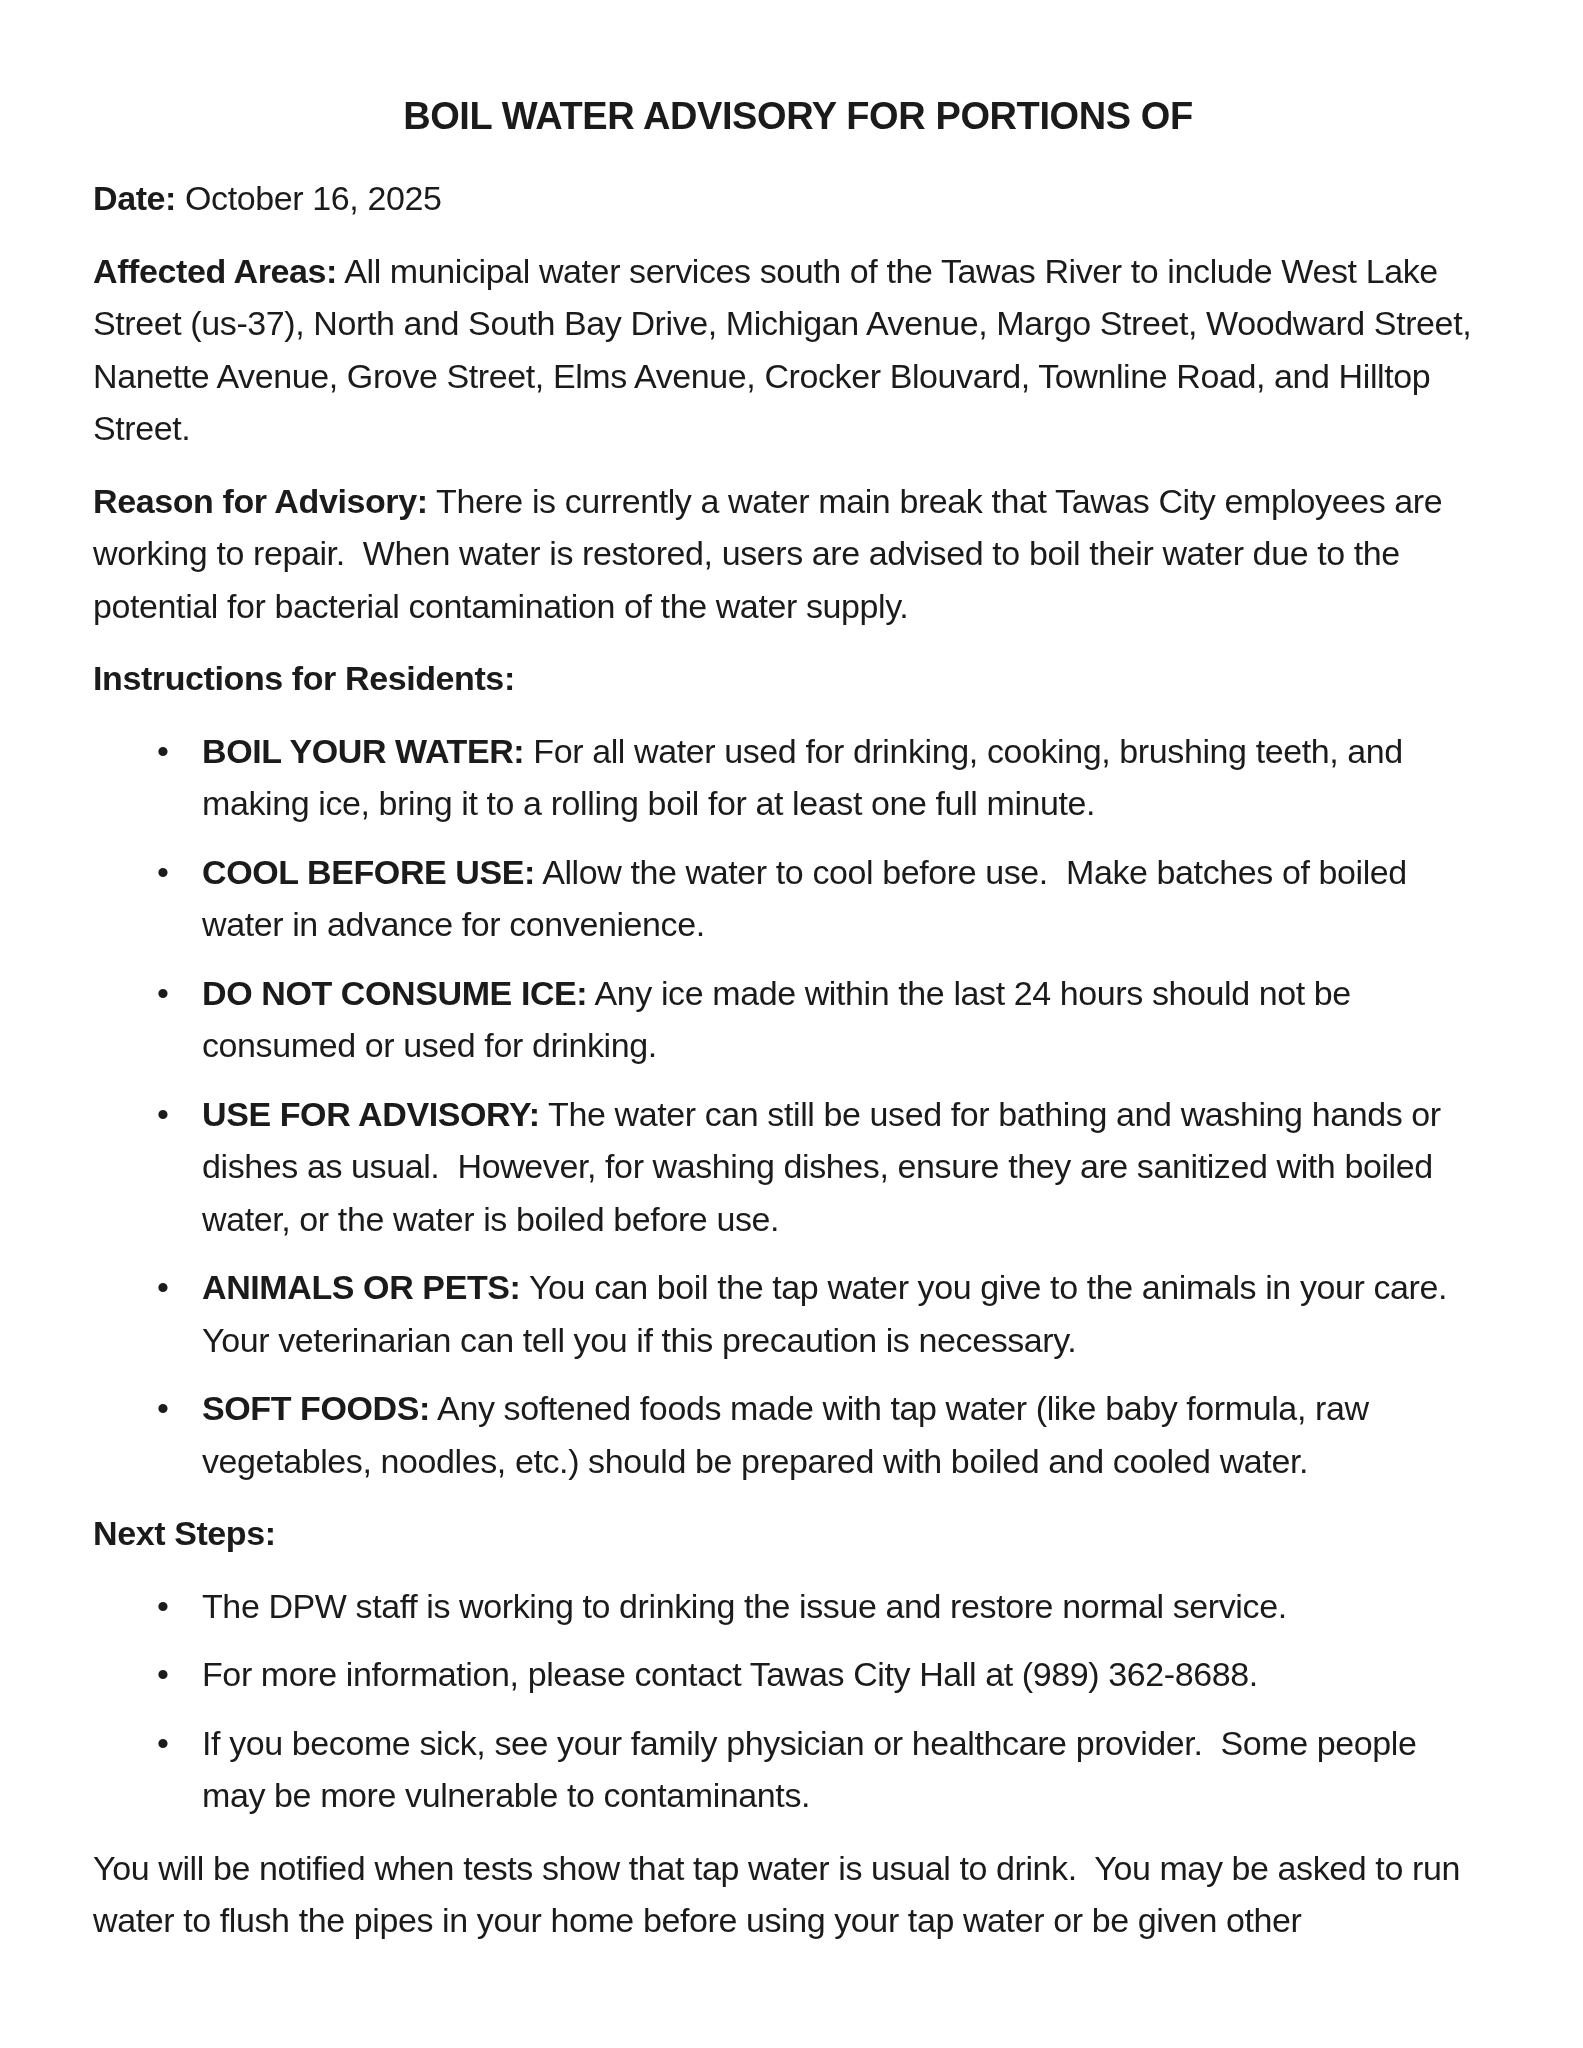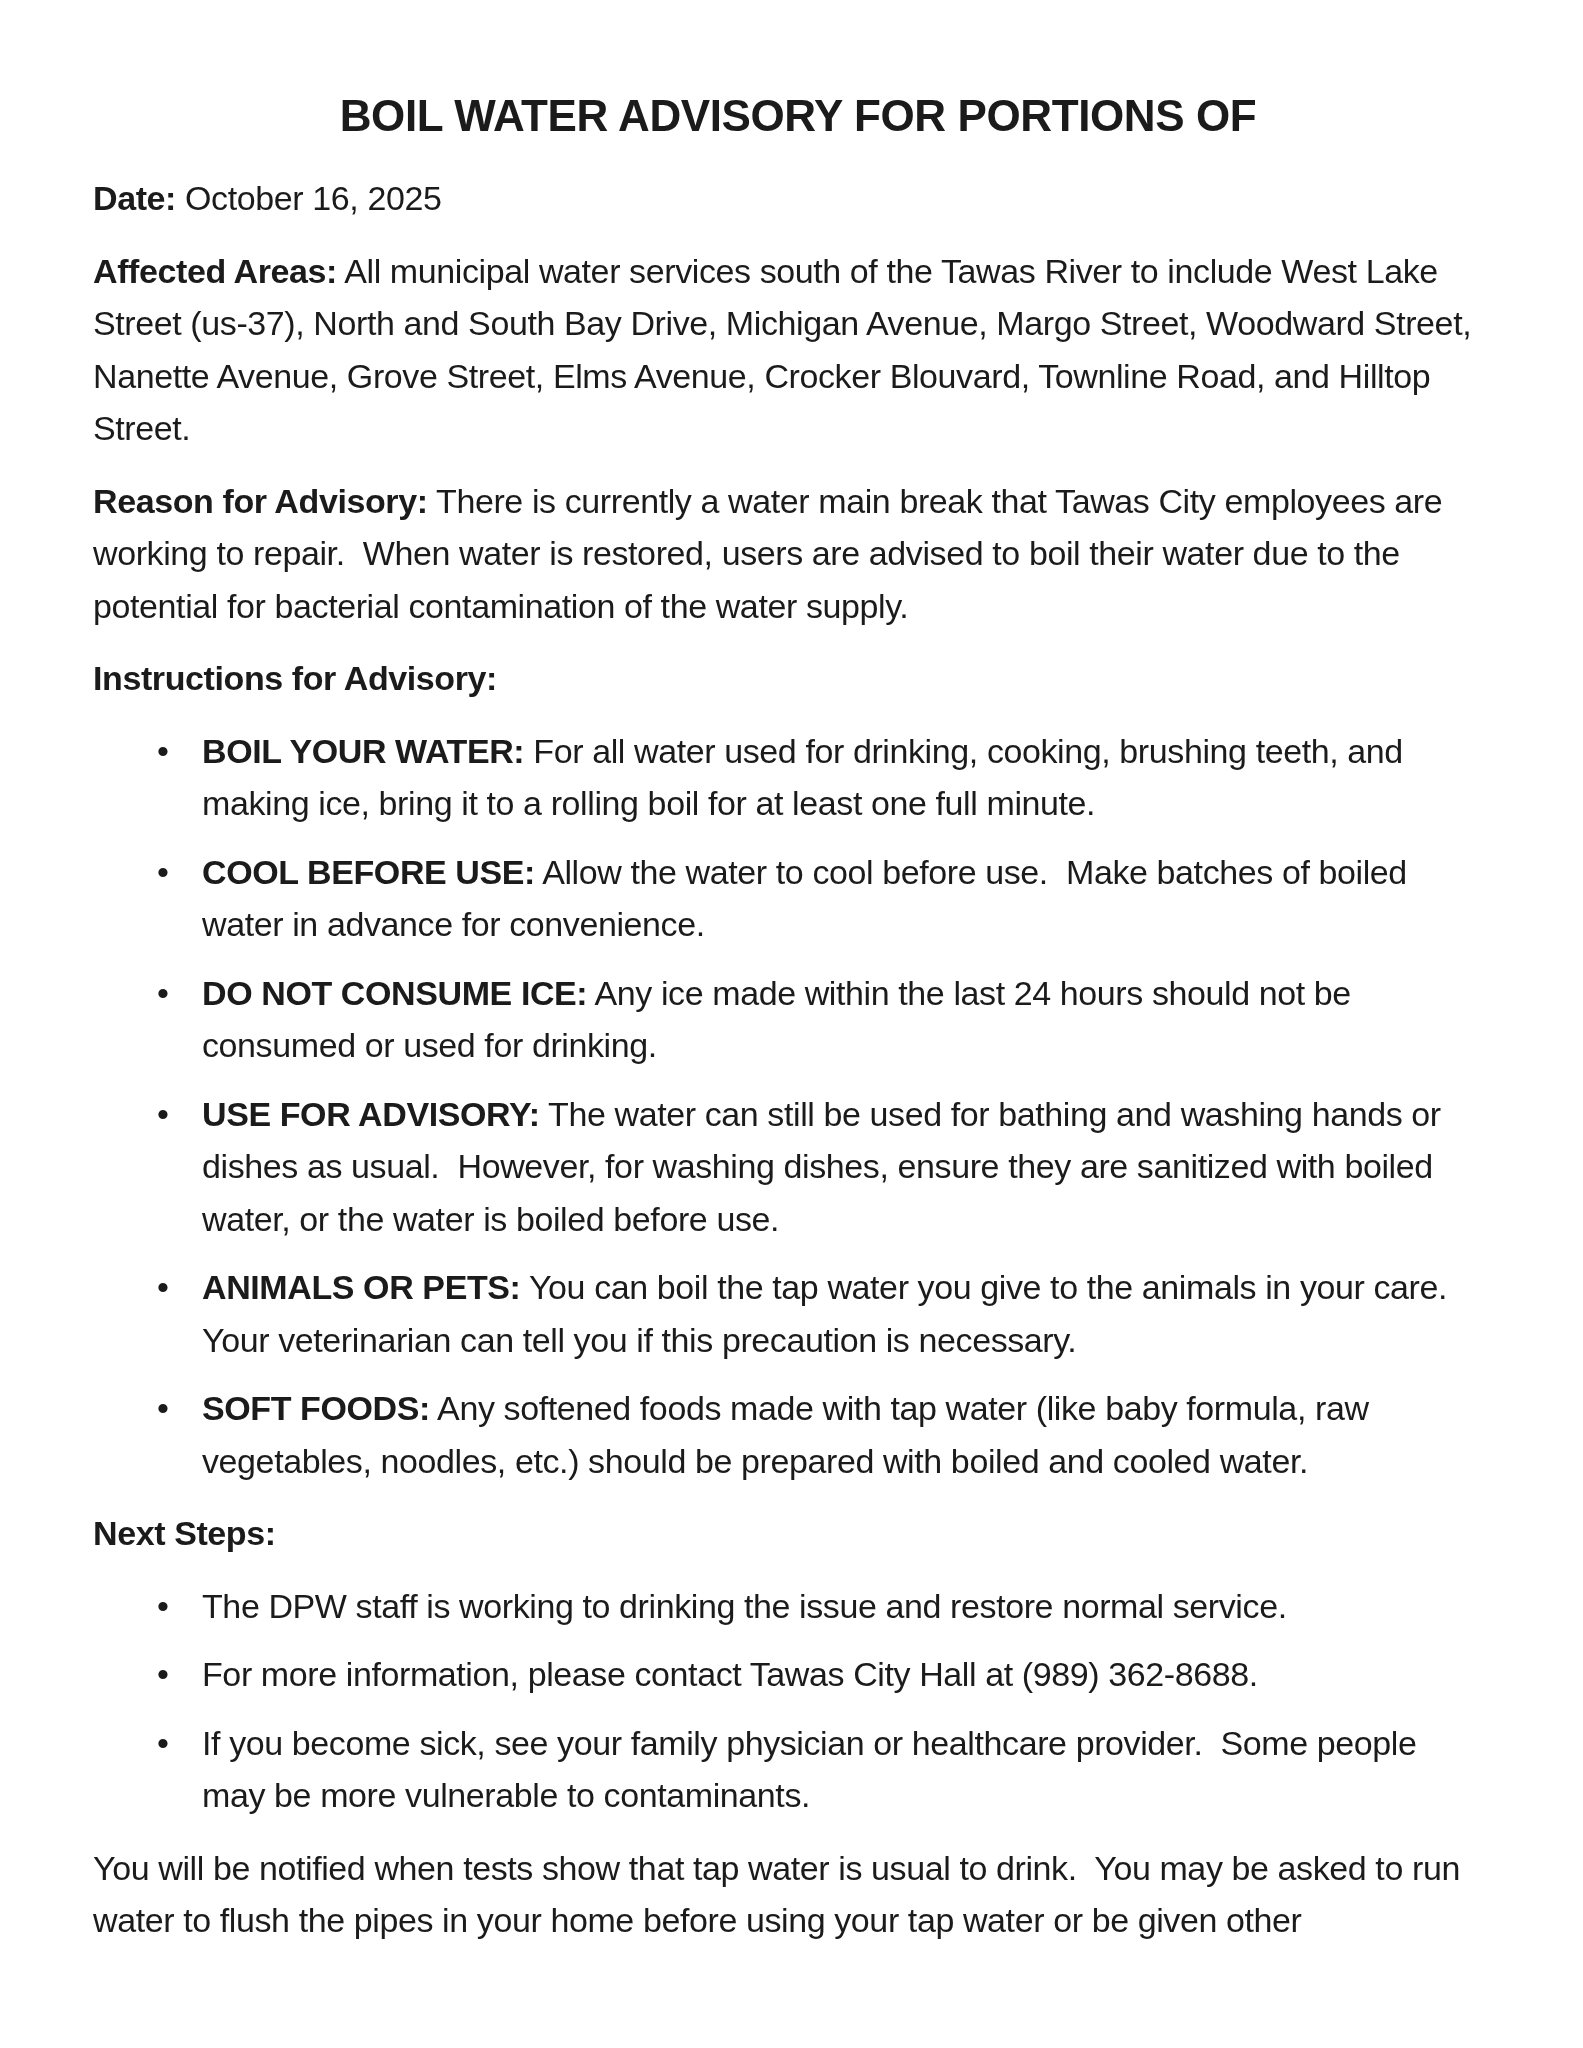--- a/index.html
+++ b/index.html
@@ -15,21 +15,21 @@
     padding: 88px 80px 0 93px;
     background: #ffffff;
     font-family: "Liberation Sans", sans-serif;
     font-size: 34px;
     line-height: 52.5px;
     letter-spacing: -0.4px;
     color: #1b1b1b;
     overflow: hidden;
   }
   .title {
-    font-size: 44px;
+    font-size: 38px;
     line-height: 56px;
     font-weight: bold;
     text-align: center;
     margin: 0 0 28px 0;
   }
   p.para {
     margin: 0 0 20px 0;
     white-space: pre-wrap;
   }
   b { font-weight: bold; }
@@ -57,21 +57,21 @@
 <div class="page">
 
   <h1 class="title">BOIL WATER ADVISORY FOR PORTIONS OF</h1>
 
   <p class="para"><b>Date:</b><span> October 16, 2025</span></p>
 
   <p class="para"><b>Affected Areas:</b><span> All municipal water services south of the Tawas River to include West Lake Street (us-37), North and South Bay Drive, Michigan Avenue, Margo Street, Woodward Street, Nanette Avenue, Grove Street, Elms Avenue, Crocker Blouvard, Townline Road, and Hilltop Street.</span></p>
 
   <p class="para"><b>Reason for Advisory:</b><span> There is currently a water main break that Tawas City employees are working to repair.  When water is restored, users are advised to boil their water due to the potential for bacterial contamination of the water supply.</span></p>
 
-  <p class="para"><b>Instructions for Advisory:</b></p>
+  <p class="para"><b>Instructions for Residents:</b></p>
 
   <ul class="bullets">
     <li><b>BOIL YOUR WATER:</b><span> For all water used for drinking, cooking, brushing teeth, and making ice, bring it to a rolling boil for at least one full minute.</span></li>
     <li><b>COOL BEFORE USE:</b><span> Allow the water to cool before use.  Make batches of boiled water in advance for convenience.</span></li>
     <li><b>DO NOT CONSUME ICE:</b><span> Any ice made within the last 24 hours should not be consumed or used for drinking.</span></li>
     <li><b>USE FOR ADVISORY:</b><span> The water can still be used for bathing and washing hands or dishes as usual.  However, for washing dishes, ensure they are sanitized with boiled water, or the water is boiled before use.</span></li>
     <li><b>ANIMALS OR PETS:</b><span> You can boil the tap water you give to the animals in your care.  Your veterinarian can tell you if this precaution is necessary.</span></li>
     <li><b>SOFT FOODS:</b><span> Any softened foods made with tap water (like baby formula, raw vegetables, noodles, etc.) should be prepared with boiled and cooled water.</span></li>
   </ul>
 

